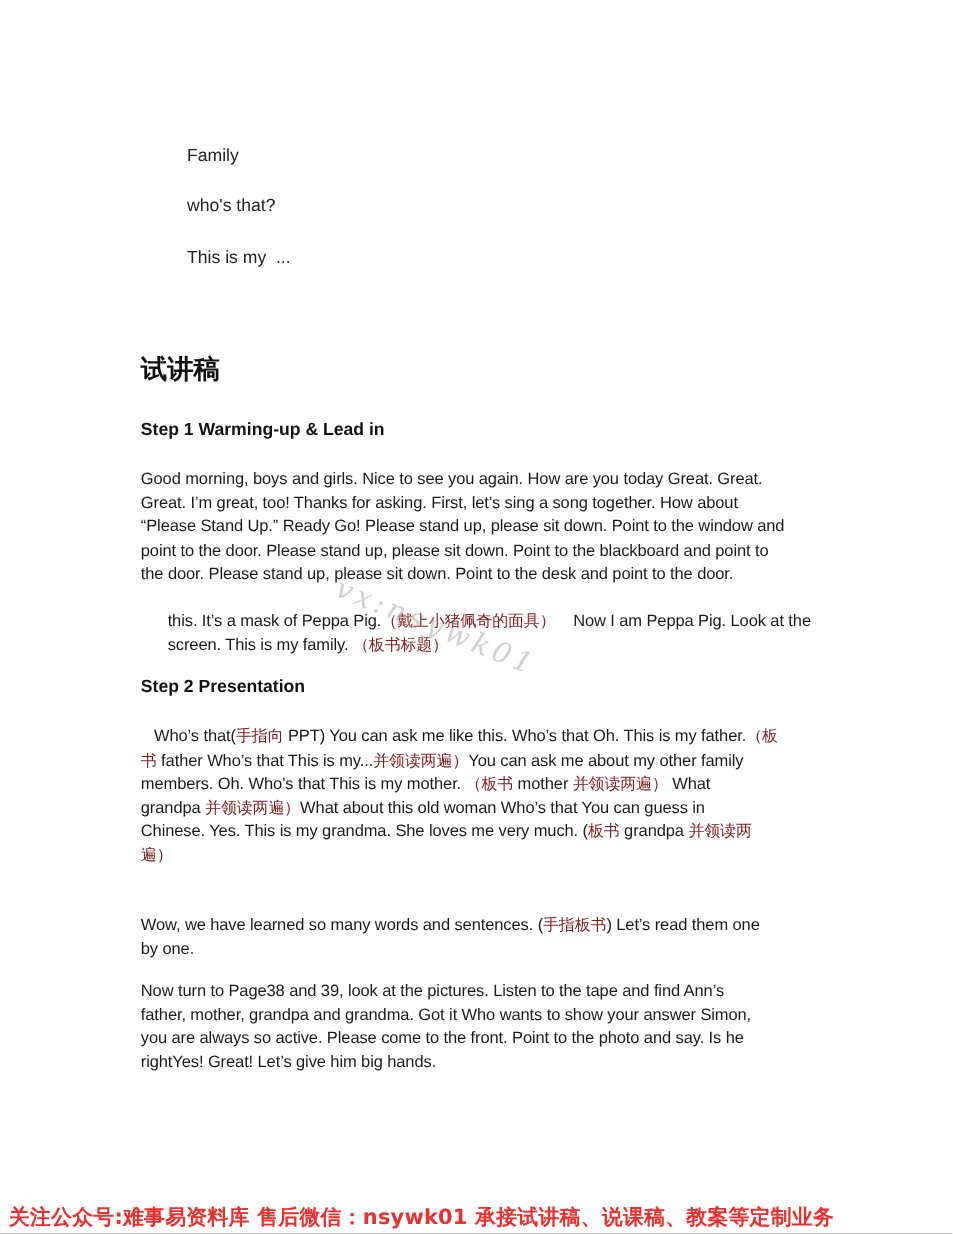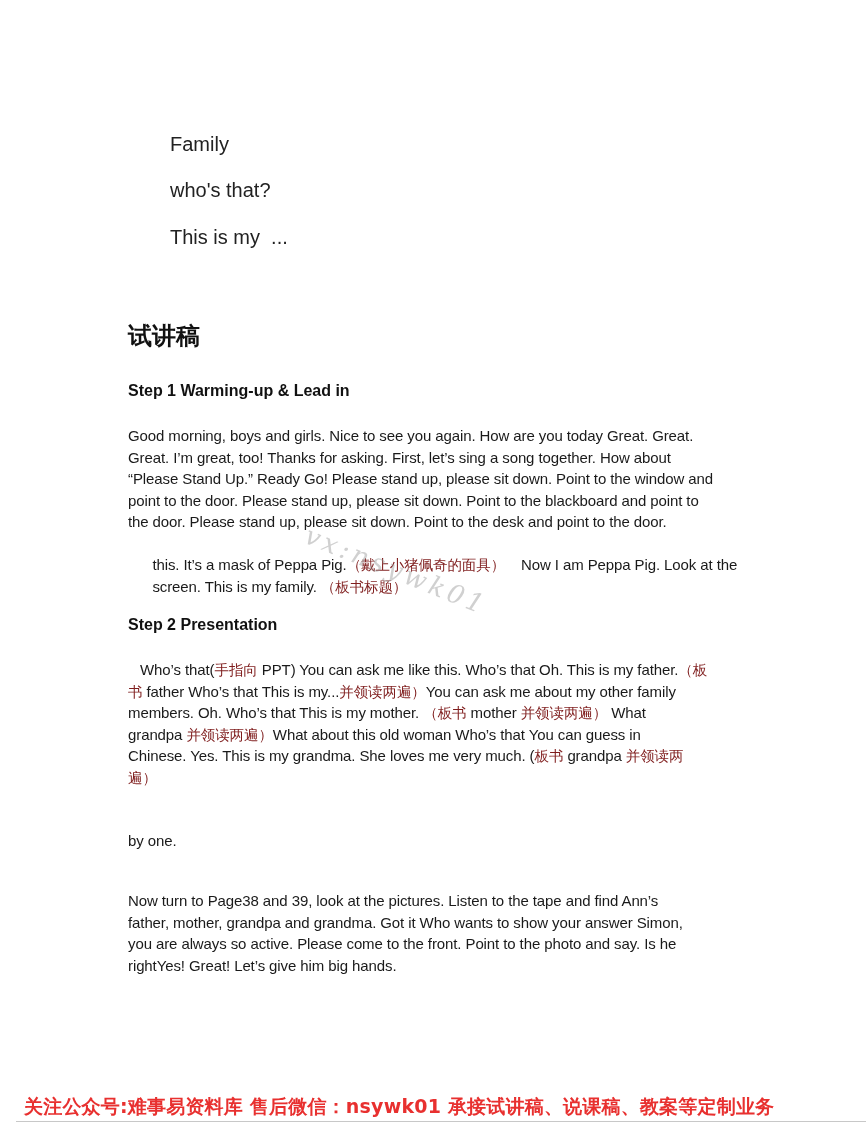--- a/index.html
+++ b/index.html
@@ -1,29 +1,29 @@
 <!DOCTYPE html>
 <html><head>
 <meta charset="utf-8">
 <style>
   html, body { margin: 0; padding: 0; background: #ffffff; }
   body { width: 866px; height: 1122px; position: relative; overflow: hidden;
          font-family: "Liberation Sans", "DejaVu Sans", sans-serif; color: #1a1a1a; }
   .page { position: absolute; left: 0; top: 0; width: 866px; height: 1122px; }
-  .intro-line { position: absolute; left: 170px; font-size: 20px; color: #222; }
+  .intro-line { position: absolute; left: 170px; font-size: 16px; color: #222; }
   .title { position: absolute; left: 128px; top: 320px; font-size: 24px; font-weight: bold;
            font-family: Liberation Mono, monospace; color: #111; }
   .step-heading { position: absolute; left: 128px; font-size: 16px; font-weight: bold; color: #111; }
   .para { position: absolute; left: 128px; width: 620px; }
   .line { display: block; font-size: 15px; height: 21.5px; line-height: 21.5px; white-space: nowrap; color: #1a1a1a; letter-spacing: -0.1px; }
   .zh { color: #7f1d1d; font-family: "DejaVu Serif", serif; font-size: 14.5px; }
   .watermark { position: absolute; left: 312px; top: 520px; font-family: "DejaVu Serif", serif;
                font-style: italic; font-size: 26px; color: rgba(150,150,150,0.45);
                transform: rotate(22deg); transform-origin: left top; letter-spacing: 4px; pointer-events: none; }
-  .footer { position: absolute; left: 16px; top: 1092px; width: 780px; height: 30px; }
+  .footer { position: absolute; left: 0; top: 1092px; width: 780px; height: 30px; }
   .footer-text { position: absolute; left: 8px; top: 2px; font-size: 19px; font-weight: bold;
                  color: #e8302f; white-space: nowrap; font-family: "DejaVu Sans", sans-serif; letter-spacing: 0.2px; }
   .footer-rule { position: absolute; left: 0; bottom: 0; width: 866px; height: 1px; background: #c8c8c8; }
 </style>
 </head>
 <body>
 
 <div class="page">
 
   <div class="intro-line" style="top:133px">Family</div>
@@ -55,20 +55,21 @@
   <div class="para" style="top:659px">
     <span class="line" style="white-space: pre; margin-left: 12px;"><span style="white-space: pre;">Who’s that(</span><span class="zh" style="white-space: pre;">手指向</span><span style="white-space: pre;"> PPT) You can ask me like this. Who’s that Oh. This is my father.</span><span class="zh" style="white-space: pre;">（板</span></span>
     <span class="line" style="white-space: pre;"><span class="zh" style="white-space: pre;">书</span><span style="white-space: pre;"> father Who’s that This is my...</span><span class="zh" style="white-space: pre;">并领读两遍）</span><span style="white-space: pre;">You can ask me about my other family</span></span>
     <span class="line" style="white-space: pre;"><span style="white-space: pre;">members. Oh. Who’s that This is my mother. </span><span class="zh" style="white-space: pre;">（板书</span><span style="white-space: pre;"> mother </span><span class="zh" style="white-space: pre;">并领读两遍）</span><span style="white-space: pre;"> What</span></span>
     <span class="line" style="white-space: pre;"><span style="white-space: pre;">grandpa </span><span class="zh" style="white-space: pre;">并领读两遍）</span><span style="white-space: pre;">What about this old woman Who’s that You can guess in</span></span>
     <span class="line" style="white-space: pre;"><span style="white-space: pre;">Chinese. Yes. This is my grandma. She loves me very much. (</span><span class="zh" style="white-space: pre;">板书</span><span style="white-space: pre;"> grandpa </span><span class="zh" style="white-space: pre;">并领读两</span></span>
     <span class="line" style="white-space: pre;"><span class="zh" style="white-space: pre;">遍）</span></span>
   </div>
 
   <div class="para" style="top:830px">
+    <span class="line" style="white-space: pre;"><span style="white-space: pre;">Wow, we have learned so many words and sentences. (</span><span class="zh" style="white-space: pre;">手指板书</span><span style="white-space: pre;">) Let’s read them one</span></span>
     <span class="line" style="white-space: pre;">by one.</span>
   </div>
 
   <div class="para" style="top:890px">
     <span class="line" style="white-space: pre;">Now turn to Page38 and 39, look at the pictures. Listen to the tape and find Ann’s</span>
     <span class="line" style="white-space: pre;">father, mother, grandpa and grandma. Got it Who wants to show your answer Simon,</span>
     <span class="line" style="white-space: pre;">you are always so active. Please come to the front. Point to the photo and say. Is he</span>
     <span class="line" style="white-space: pre;">rightYes! Great! Let’s give him big hands.</span>
   </div>
 

